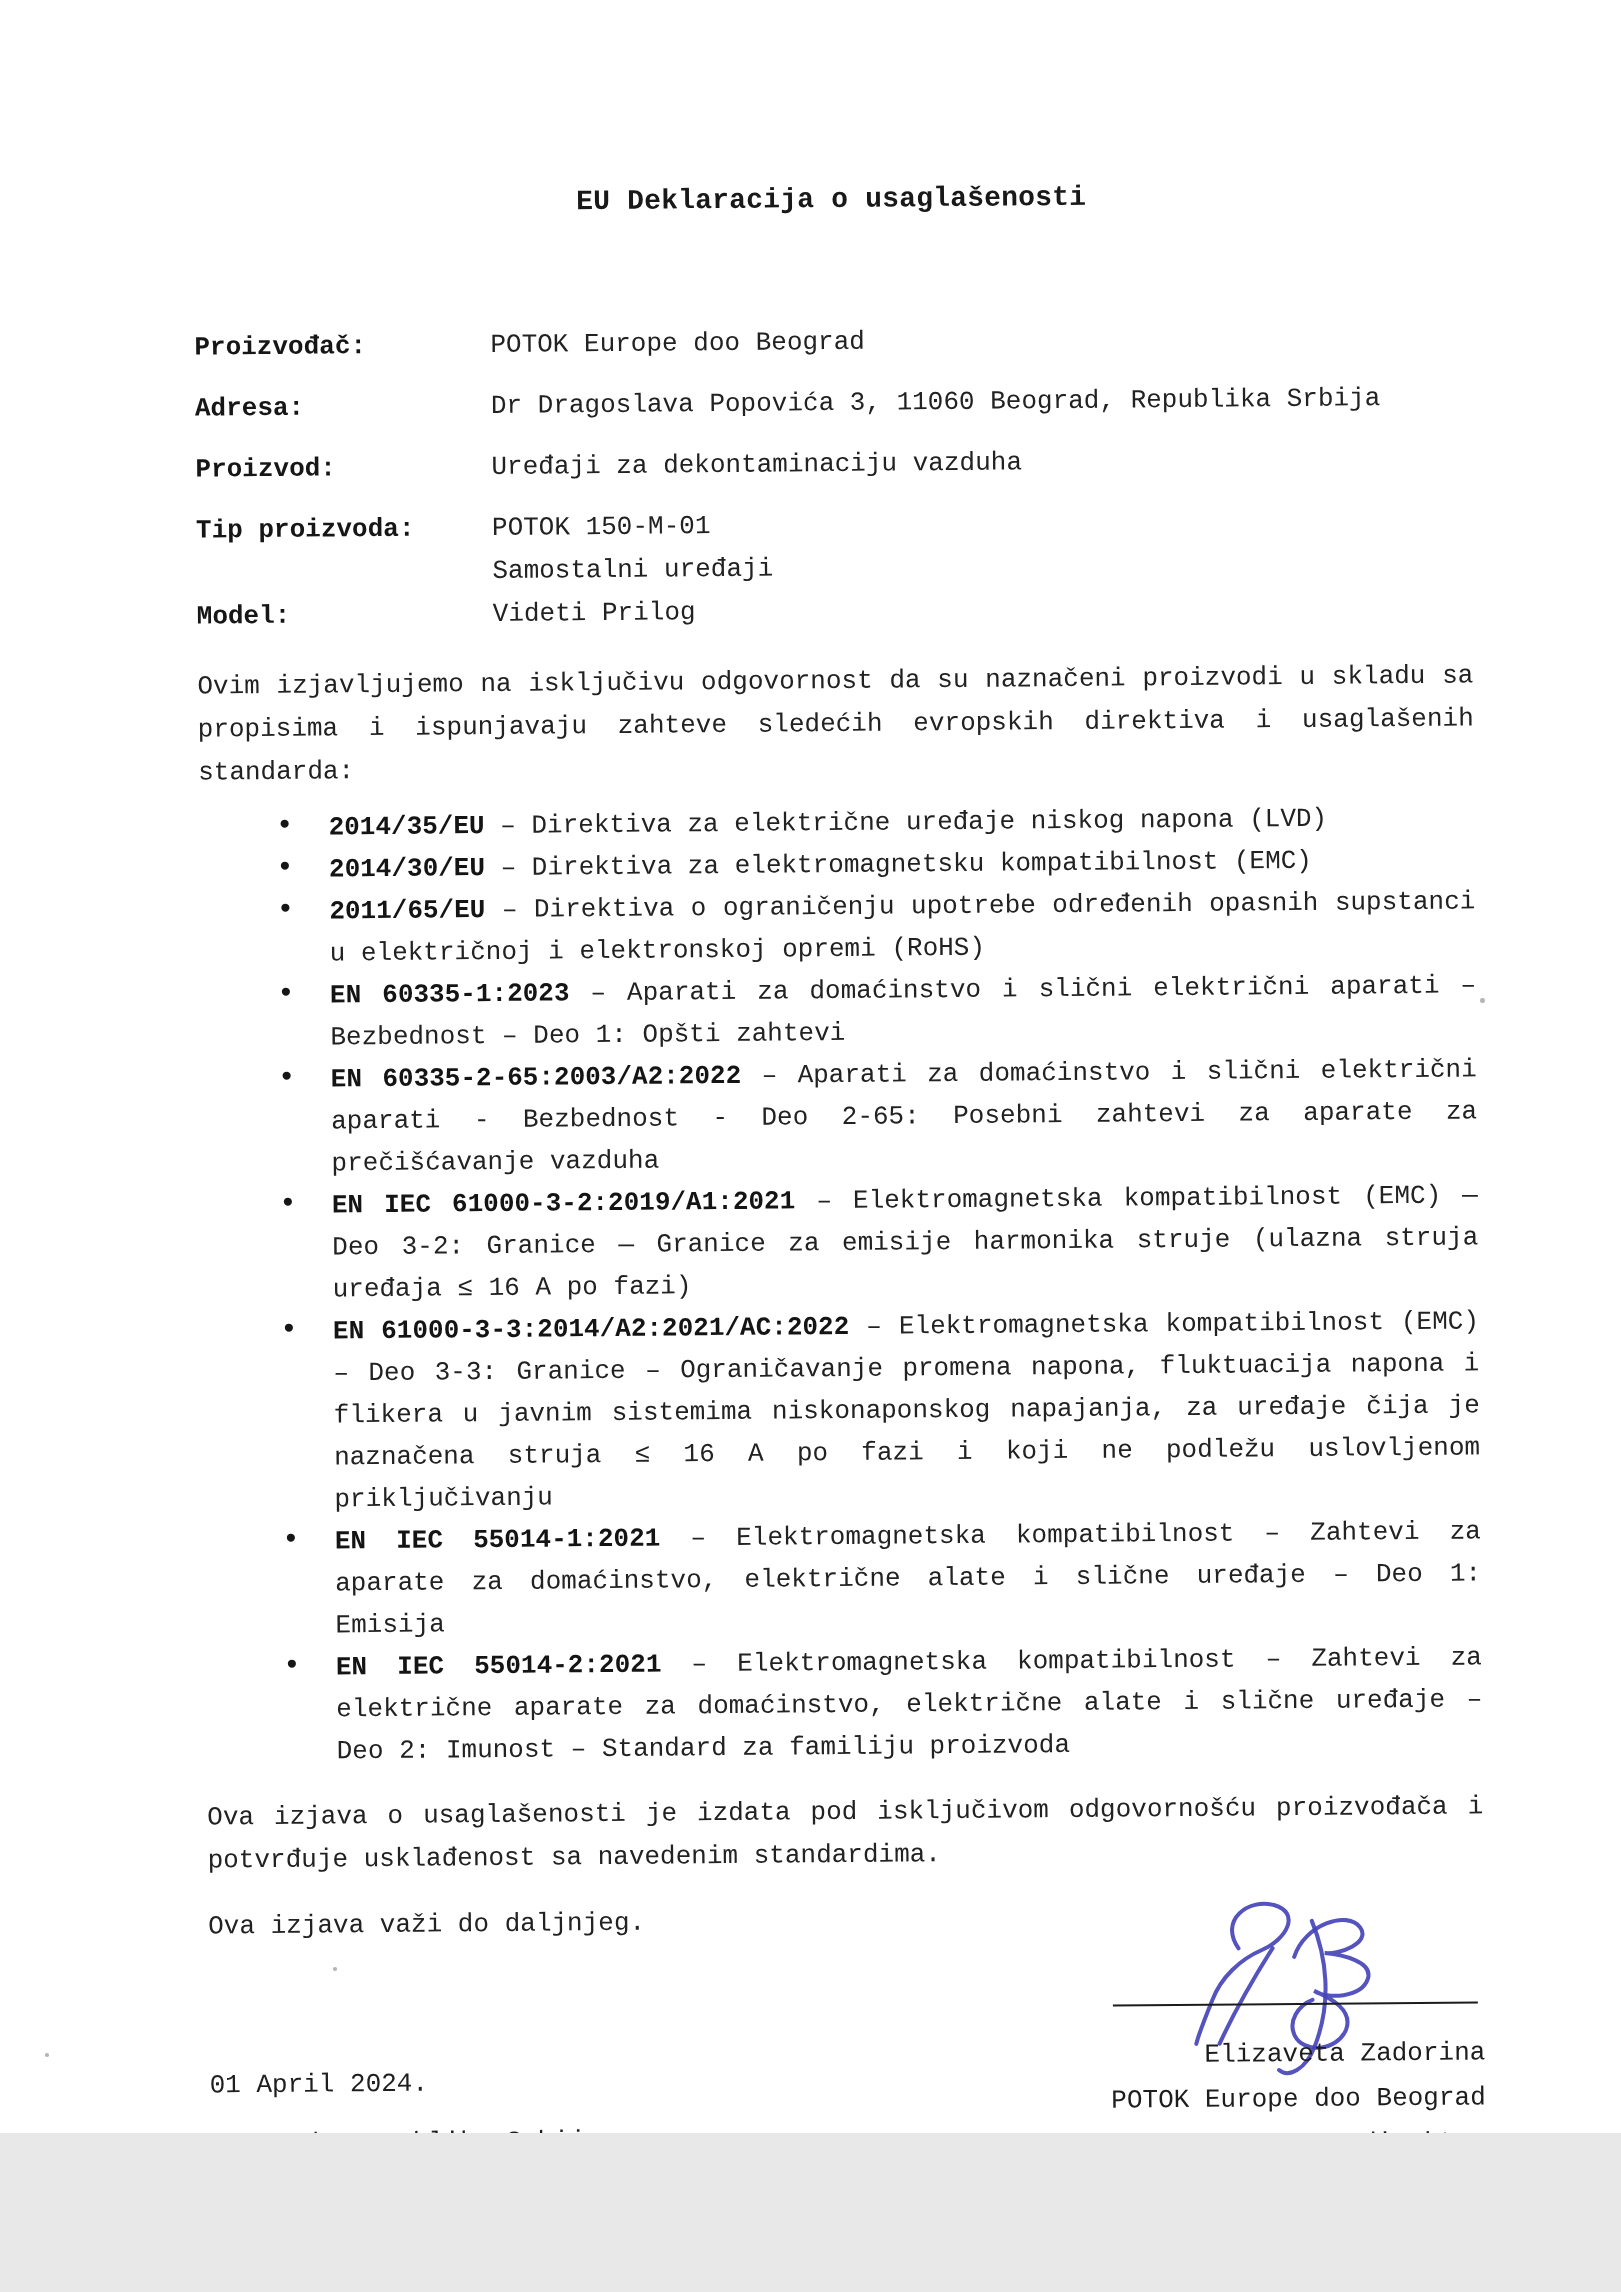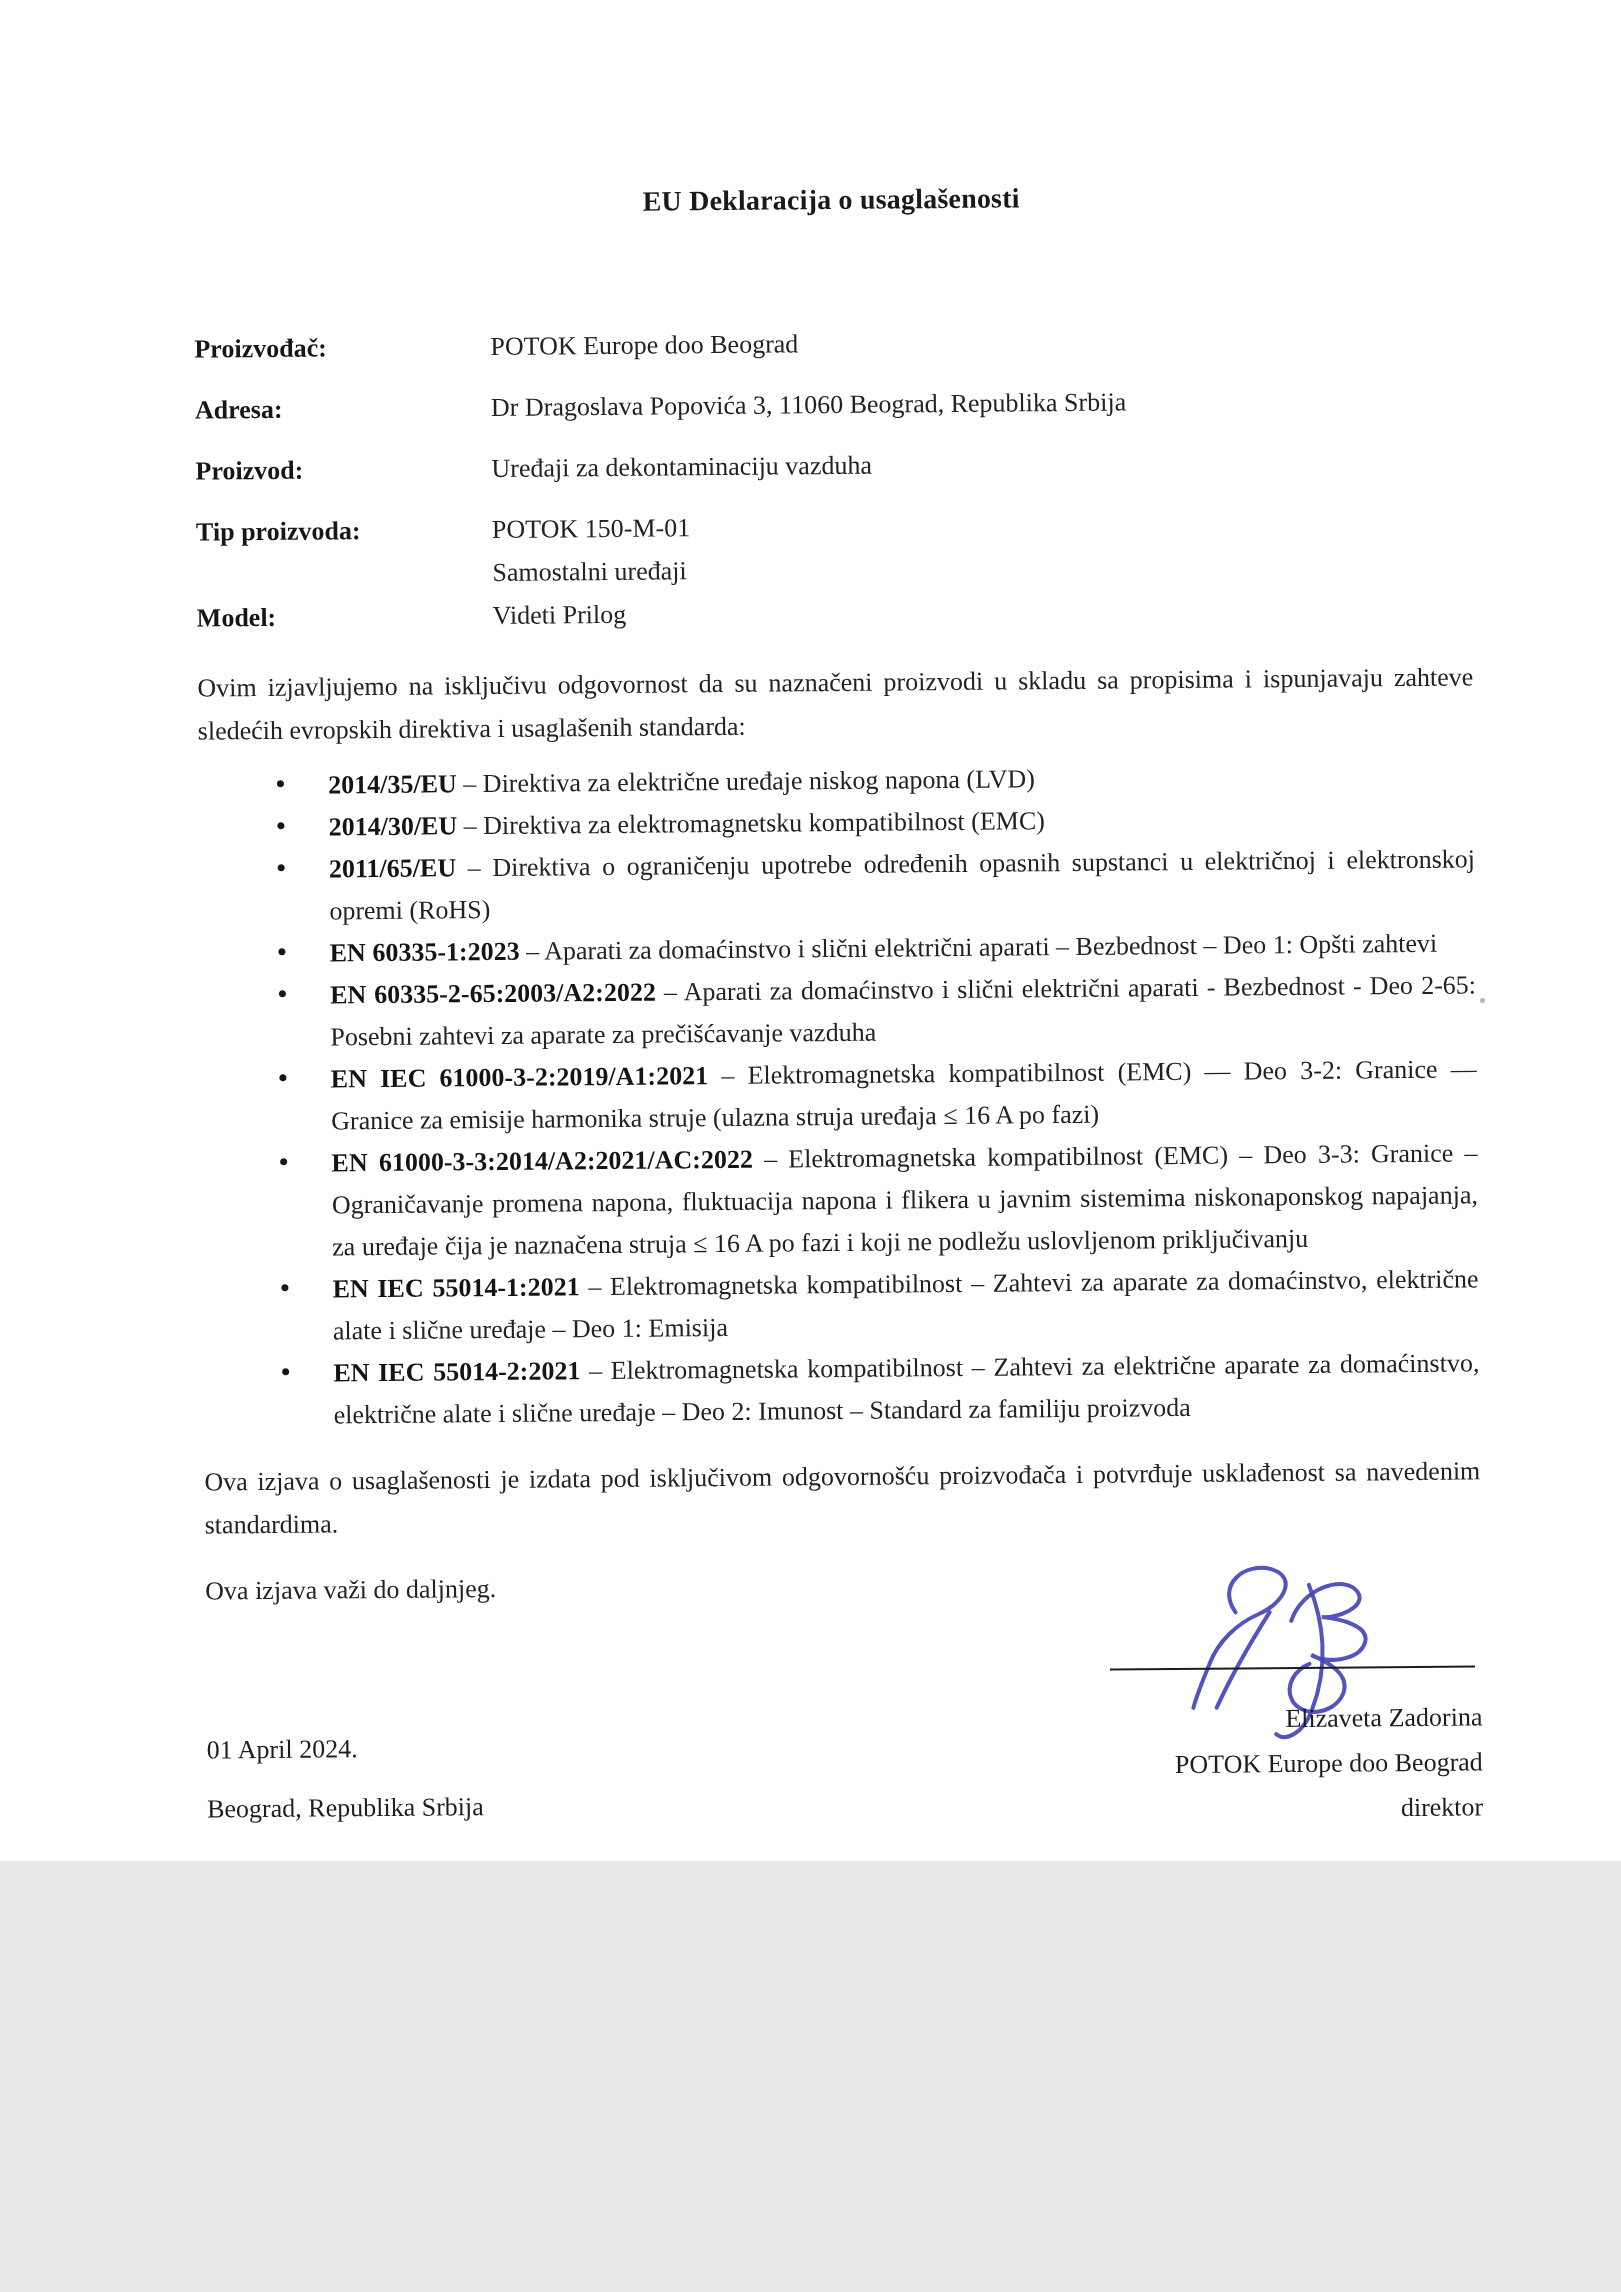--- a/index.html
+++ b/index.html
@@ -1,21 +1,21 @@
 <!DOCTYPE html>
 <html style="font-size:14.3px"><head>
 <meta charset="utf-8">
 <style>
   html,body{margin:0;padding:0;background:#e8e8e8;}
   .page{
     position:relative;
-    width:1621px;height:1861px;
+    width:1621px;height:2133px;
     background:#ffffff;
     overflow:hidden;
-    font-family:Liberation Serif, serif;
+    font-family:Liberation Mono, monospace;
     color:#1e1e1e;
   }
   .content{
     position:absolute;
     left:193px;top:184px;
     width:1276px;
     transform:rotate(-0.5deg);
     transform-origin:50% 0;
   }
   .doc-title{

